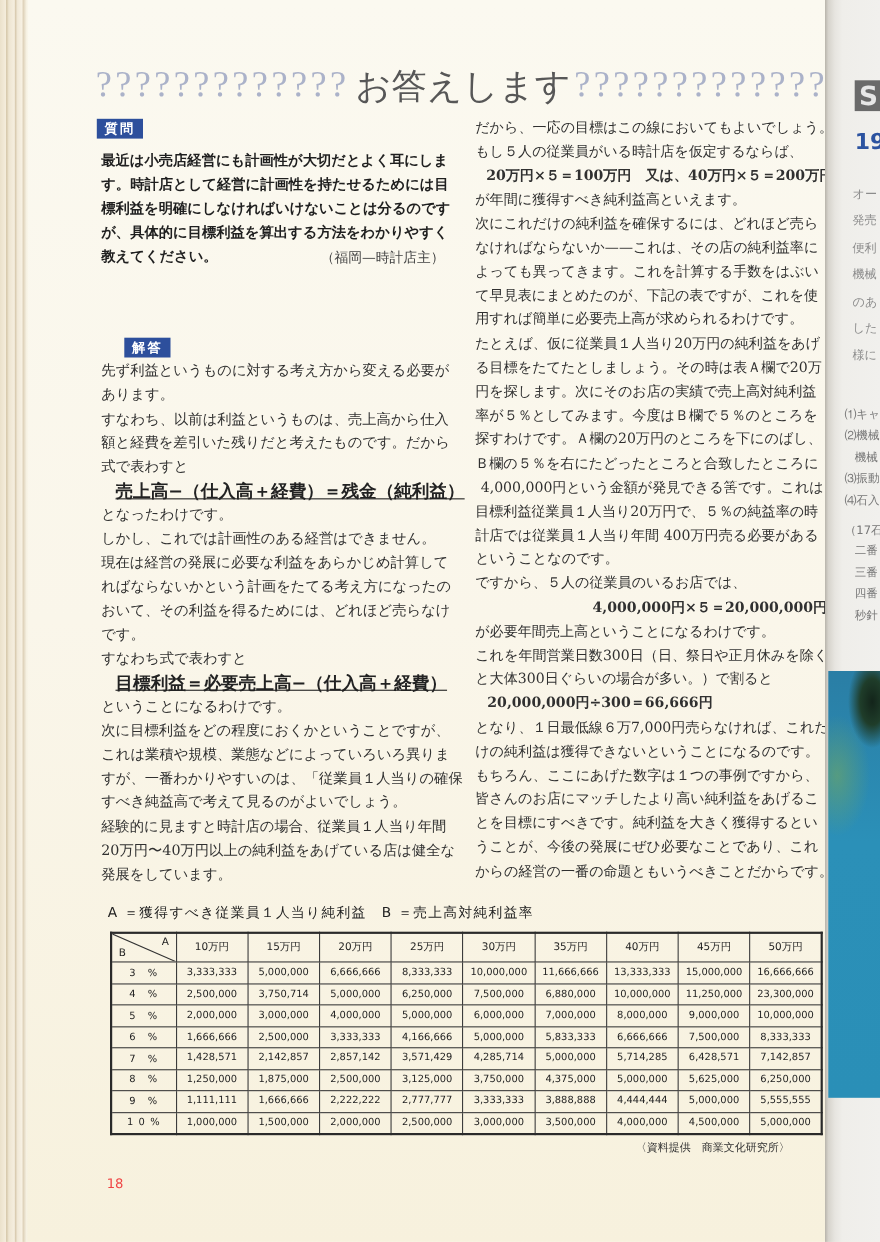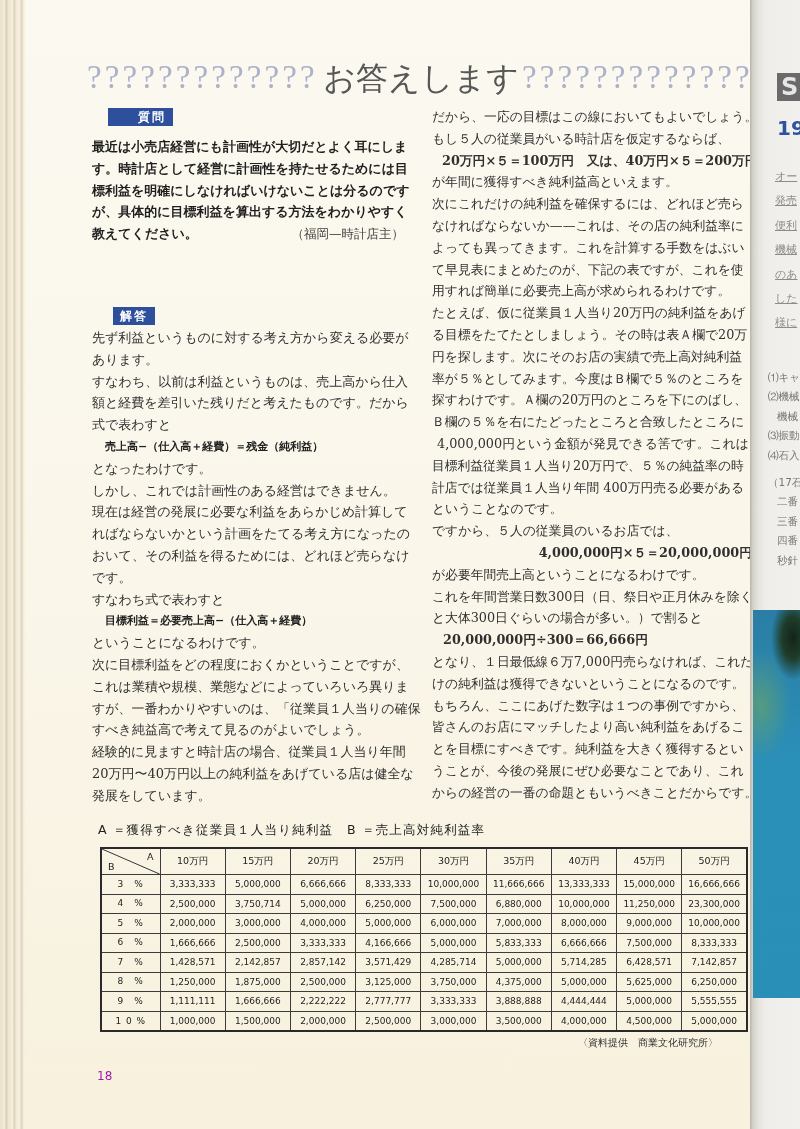--- a/index.html
+++ b/index.html
@@ -28,21 +28,21 @@
   
   .label-box{position:absolute;width:42px;height:18px;line-height:18px;background:var(--accent);color:#fff;
              font-family:"DejaVu Sans",sans-serif;font-weight:bold;font-size:12px;text-align:center;letter-spacing:2px;}
   
   .col{position:absolute;white-space:nowrap;}
   .col .line{height:21.8px;line-height:21.8px;font-size:13px;}
   .q-col{left:92px;top:136px;width:316px;font-family:"DejaVu Sans",sans-serif;font-weight:bold;color:#1f1f1f;}
   .a-left{left:92px;top:327px;width:316px;color:#303030;}
   .a-right{left:432px;top:106px;width:320px;color:#303030;}
   .a-right .line{font-size:12.8px;}
-  .line.formula{font-family:"DejaVu Sans",sans-serif;font-weight:bold;font-size:11px;padding-left:13px;color:#222;}
+  .line.formula{font-family:"DejaVu Sans",sans-serif;font-weight:bold;font-size:16px;padding-left:13px;color:#222;text-decoration:underline;}
   .line.num-a{padding-left:10px;font-weight:bold;}
   .line.num-b{padding-left:20px;font-weight:bold;text-align:right;}
   .line.num-c{padding-left:11px;font-weight:bold;}
   .line.num-d{padding-left:5px;}
   .attrib{position:absolute;right:4px;top:87.2px;font-weight:normal;font-family:"DejaVu Serif",serif;
           font-size:12.5px;line-height:21.8px;color:#444;}
   
   .table-caption{position:absolute;left:98px;top:822px;font-family:"DejaVu Sans",sans-serif;font-size:12.5px;
                  color:#222;letter-spacing:1.2px;white-space:nowrap;}
   table.rates{position:absolute;left:100px;top:847px;border-collapse:collapse;table-layout:fixed;width:648px;
@@ -50,28 +50,28 @@
   table.rates th, table.rates td{border:1px solid #3c3c3c;text-align:center;padding:0;white-space:nowrap;overflow:hidden;}
   table.rates thead th{height:25px;font-weight:normal;font-size:9.5px;}
   table.rates tbody td{height:18.5px;}
   table.rates td.rowlabel{letter-spacing:1px;}
   col.bcol{width:59px;}
   th.corner{position:relative;}
   th.corner svg{position:absolute;left:0;top:0;width:100%;height:100%;}
   .corner-a{position:absolute;right:6px;top:2px;font-size:9.5px;}
   .corner-b{position:absolute;left:6px;bottom:2px;font-size:9.5px;}
   .credit{position:absolute;left:578px;top:1036px;font-family:"DejaVu Sans",sans-serif;font-size:10px;color:#333;white-space:nowrap;}
-  .page-number{position:absolute;left:97px;top:1069px;font-family:"DejaVu Sans",sans-serif;font-size:12px;color:#a21caf;}
+  .page-number{position:absolute;left:97px;top:1069px;font-family:"DejaVu Sans",sans-serif;font-size:12px;color:#ef4444;}
   
   .next-page{position:absolute;left:750px;top:0;width:50px;height:1129px;
              background:linear-gradient(to right,#b8b4ab 0,#d6d3cc 3px,#e7e5e0 9px,#efeeea 16px,#f1f0ed 100%);overflow:hidden;}
   .np-s{position:absolute;left:27px;top:73px;width:30px;height:28px;background:#6a6a6a;color:#e6e6e6;
         font-family:"DejaVu Sans",sans-serif;font-weight:bold;font-size:24px;line-height:28px;padding-left:4px;}
   .np-19{position:absolute;left:27px;top:116px;font-family:"DejaVu Sans",sans-serif;font-weight:bold;font-size:20px;color:#2c53a0;}
-  .np-text{position:absolute;left:25px;top:165px;font-size:11px;color:#8c8c8c;white-space:nowrap;text-decoration:underline;}
+  .np-text{position:absolute;left:25px;top:165px;font-size:11px;color:#8c8c8c;white-space:nowrap;}
   .np-text div{height:24.4px;line-height:24.4px;}
   .np-list{position:absolute;left:18px;font-size:10.5px;color:#777;white-space:nowrap;font-family:"DejaVu Sans",sans-serif;}
   .np-list div{height:19.4px;line-height:19.4px;}
   .np-list div.sub{padding-left:9px;}
   .np-list-a{top:368px;}
   .np-list-b{top:473px;}
   .np-photo{position:absolute;left:3px;top:610px;width:47px;height:388px;
     background:
       radial-gradient(ellipse 22px 42px at 40px 28px,#13241a 0%,#1f3d2a 50%,rgba(31,61,42,0) 100%),
       radial-gradient(ellipse 30px 55px at 8px 95px,rgba(120,170,90,.55) 0%,rgba(120,170,90,0) 100%),
@@ -79,21 +79,21 @@
 </style>
 </head>
 <body>
 
 <div class="page-stack"></div>
 
 <div class="deco deco-left">?????????????</div>
 <div class="title">お答えします</div>
 <div class="deco deco-right">?????????????</div>
 
-<div class="label-box" style="left:108px;top:108px;padding-left:23px;">質問</div>
+<div class="label-box" style="left:88px;top:108px;">質問</div>
 <div class="col q-col">
   <div class="line">最近は小売店経営にも計画性が大切だとよく耳にしま</div>
     <div class="line">す。時計店として経営に計画性を持たせるためには目</div>
     <div class="line">標利益を明確にしなければいけないことは分るのです</div>
     <div class="line">が、具体的に目標利益を算出する方法をわかりやすく</div>
     <div class="line">教えてください。</div>
     <span class="attrib">（福岡—時計店主）</span>
 </div>
 
 <div class="label-box" style="left:89px;top:307px;margin-left:24px;">解答</div>

